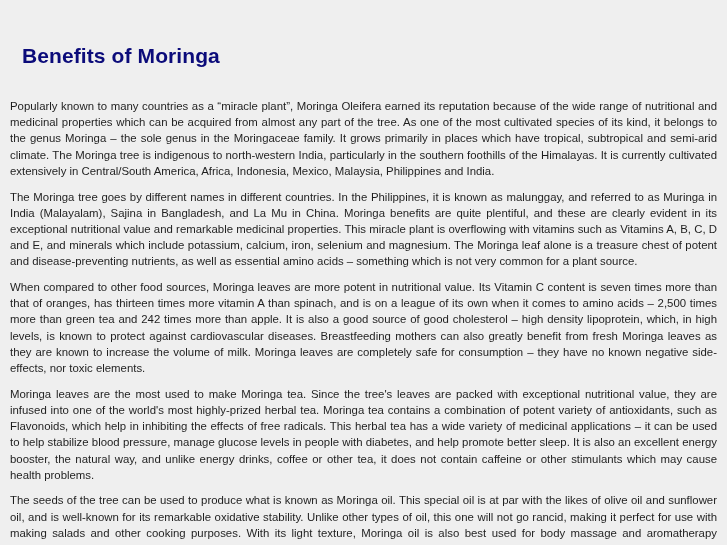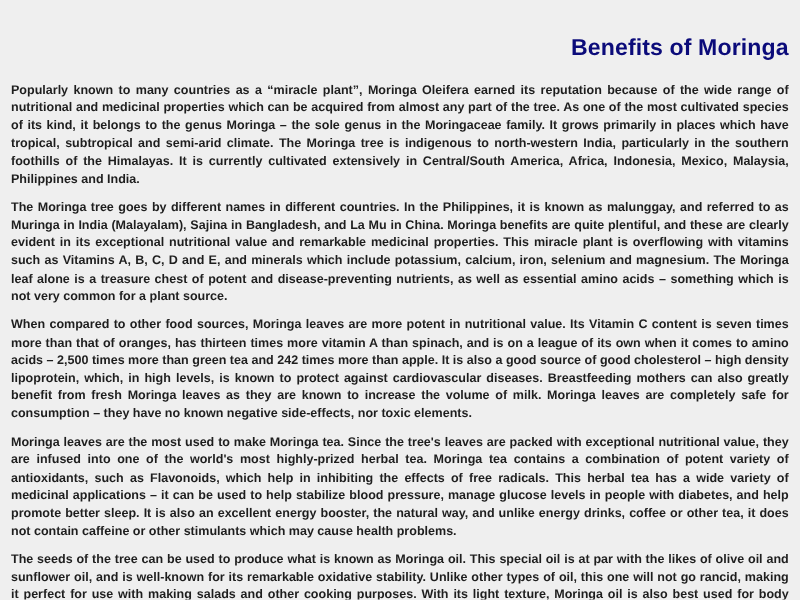--- a/index.html
+++ b/index.html
@@ -11,35 +11,34 @@
     width: 727px;
     height: 545px;
     overflow: hidden;
     font-family: "Liberation Sans", sans-serif;
     color: #1e1e1e;
   }
   .page {
     padding: 0 10px 0 10px;
   }
   h1 {
-    margin: 0;
+    margin: 12px;
     padding-top: 32px;
     height: 30px;
-    text-align: right;
+    text-align: left;
     font-size: 21px;
     font-weight: bold;
     color: #0b0b7a;
     letter-spacing: 0.1px;
   }
   p {
     margin: 0 0 9.5px 0;
     font-size: 11.4px;
     line-height: 16.2px;
     text-align: justify;
-    font-weight: bold;
   }
   .content { padding-top: 12px; }
 </style>
 </head>
 <body>
 
 <div class="page">
   <h1>Benefits of Moringa</h1>
   <div class="content">
     <p>Popularly known to many countries as a “miracle plant”, Moringa Oleifera earned its reputation because of the wide range of nutritional and medicinal properties which can be acquired from almost any part of the tree. As one of the most cultivated species of its kind, it belongs to the genus Moringa – the sole genus in the Moringaceae family. It grows primarily in places which have tropical, subtropical and semi-arid climate. The Moringa tree is indigenous to north-western India, particularly in the southern foothills of the Himalayas. It is currently cultivated extensively in Central/South America, Africa, Indonesia, Mexico, Malaysia, Philippines and India.</p>

